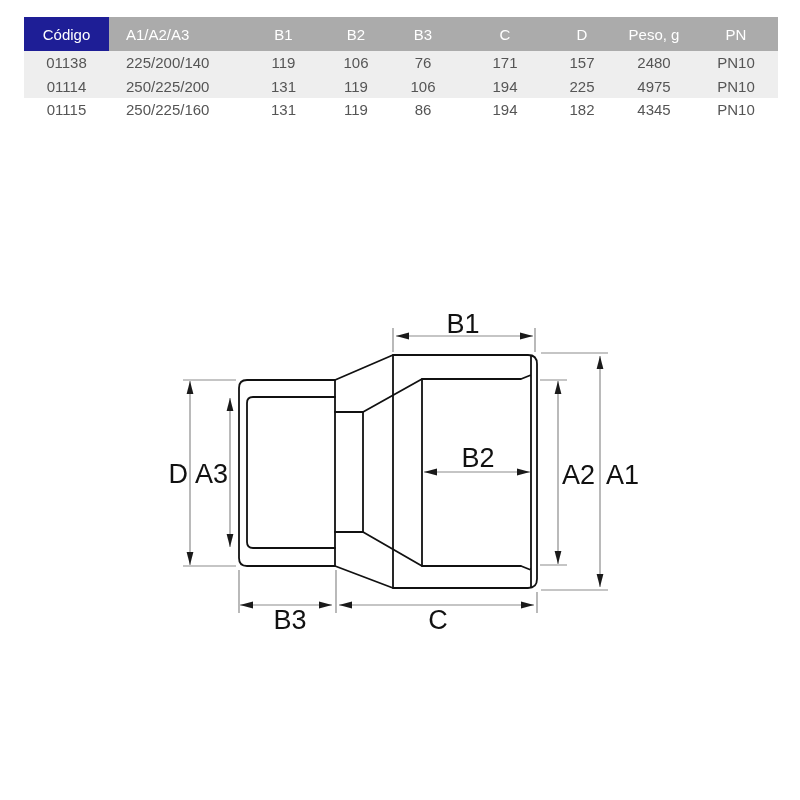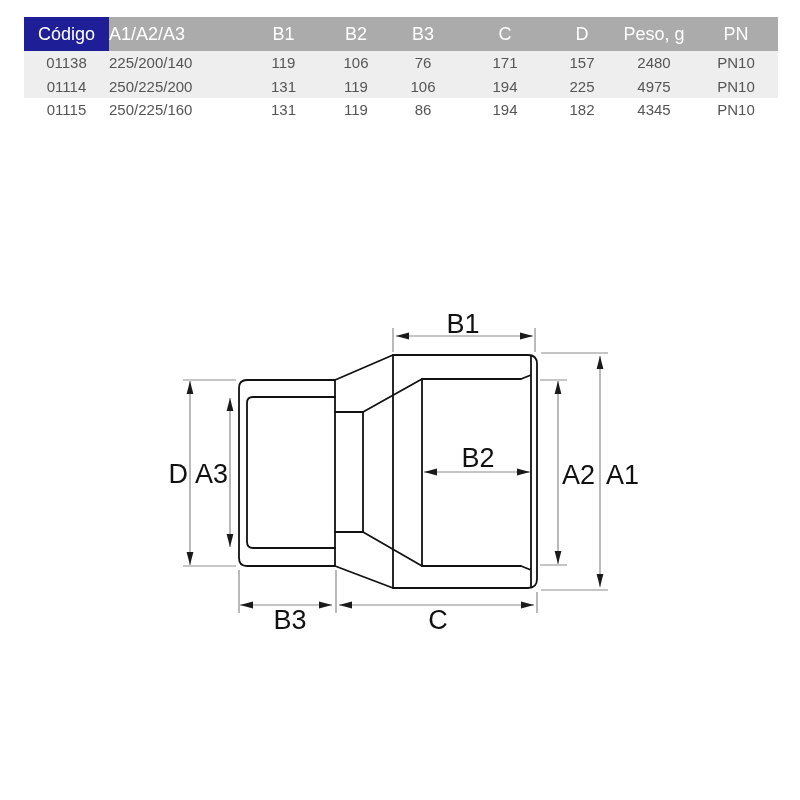--- a/index.html
+++ b/index.html
@@ -17,29 +17,29 @@
   body{
     width:800px;height:800px;position:relative;background:#ffffff;
     font-family:"Liberation Sans",sans-serif;overflow:hidden;
   }
   .table-wrap{position:absolute;left:24px;top:17px;width:754px;}
   table.dims{
     border-collapse:collapse;table-layout:fixed;width:100%;
     font-family:"Liberation Sans",sans-serif;font-size:15px;color:var(--cell-text);
   }
   table.dims th{
-    height:34px;font-weight:normal;font-size:18px;color:var(--head-text);
+    height:34px;font-weight:normal;font-size:15px;color:var(--head-text);
     background:var(--head-bg);text-align:center;padding:0;overflow:hidden;white-space:nowrap;
   }
   table.dims th.code-h{background:var(--code-bg);}
   table.dims td{
     height:23.4px;text-align:center;padding:0;background:#ffffff;
     overflow:hidden;white-space:nowrap;
   }
-  table.dims th:nth-child(2),table.dims td:nth-child(2){text-align:left;}
+  table.dims th:nth-child(2),table.dims td:nth-child(2){text-align:left;padding-left:17px;}
   table.dims tr.alt td{background:var(--alt-bg);}
   svg.diagram{position:absolute;left:0;top:0;width:800px;height:800px;}
   .outline{stroke:var(--outline);stroke-width:1.8;fill:none;stroke-linejoin:round;stroke-linecap:round;}
   .dimline{stroke:var(--dim);stroke-width:1.2;fill:none;}
   .arrowhead{fill:var(--arrow);stroke:none;}
   .dimlabel{
     font-family:"Liberation Sans",sans-serif;font-size:27px;fill:var(--label);
   }
 </style>
 </head>

